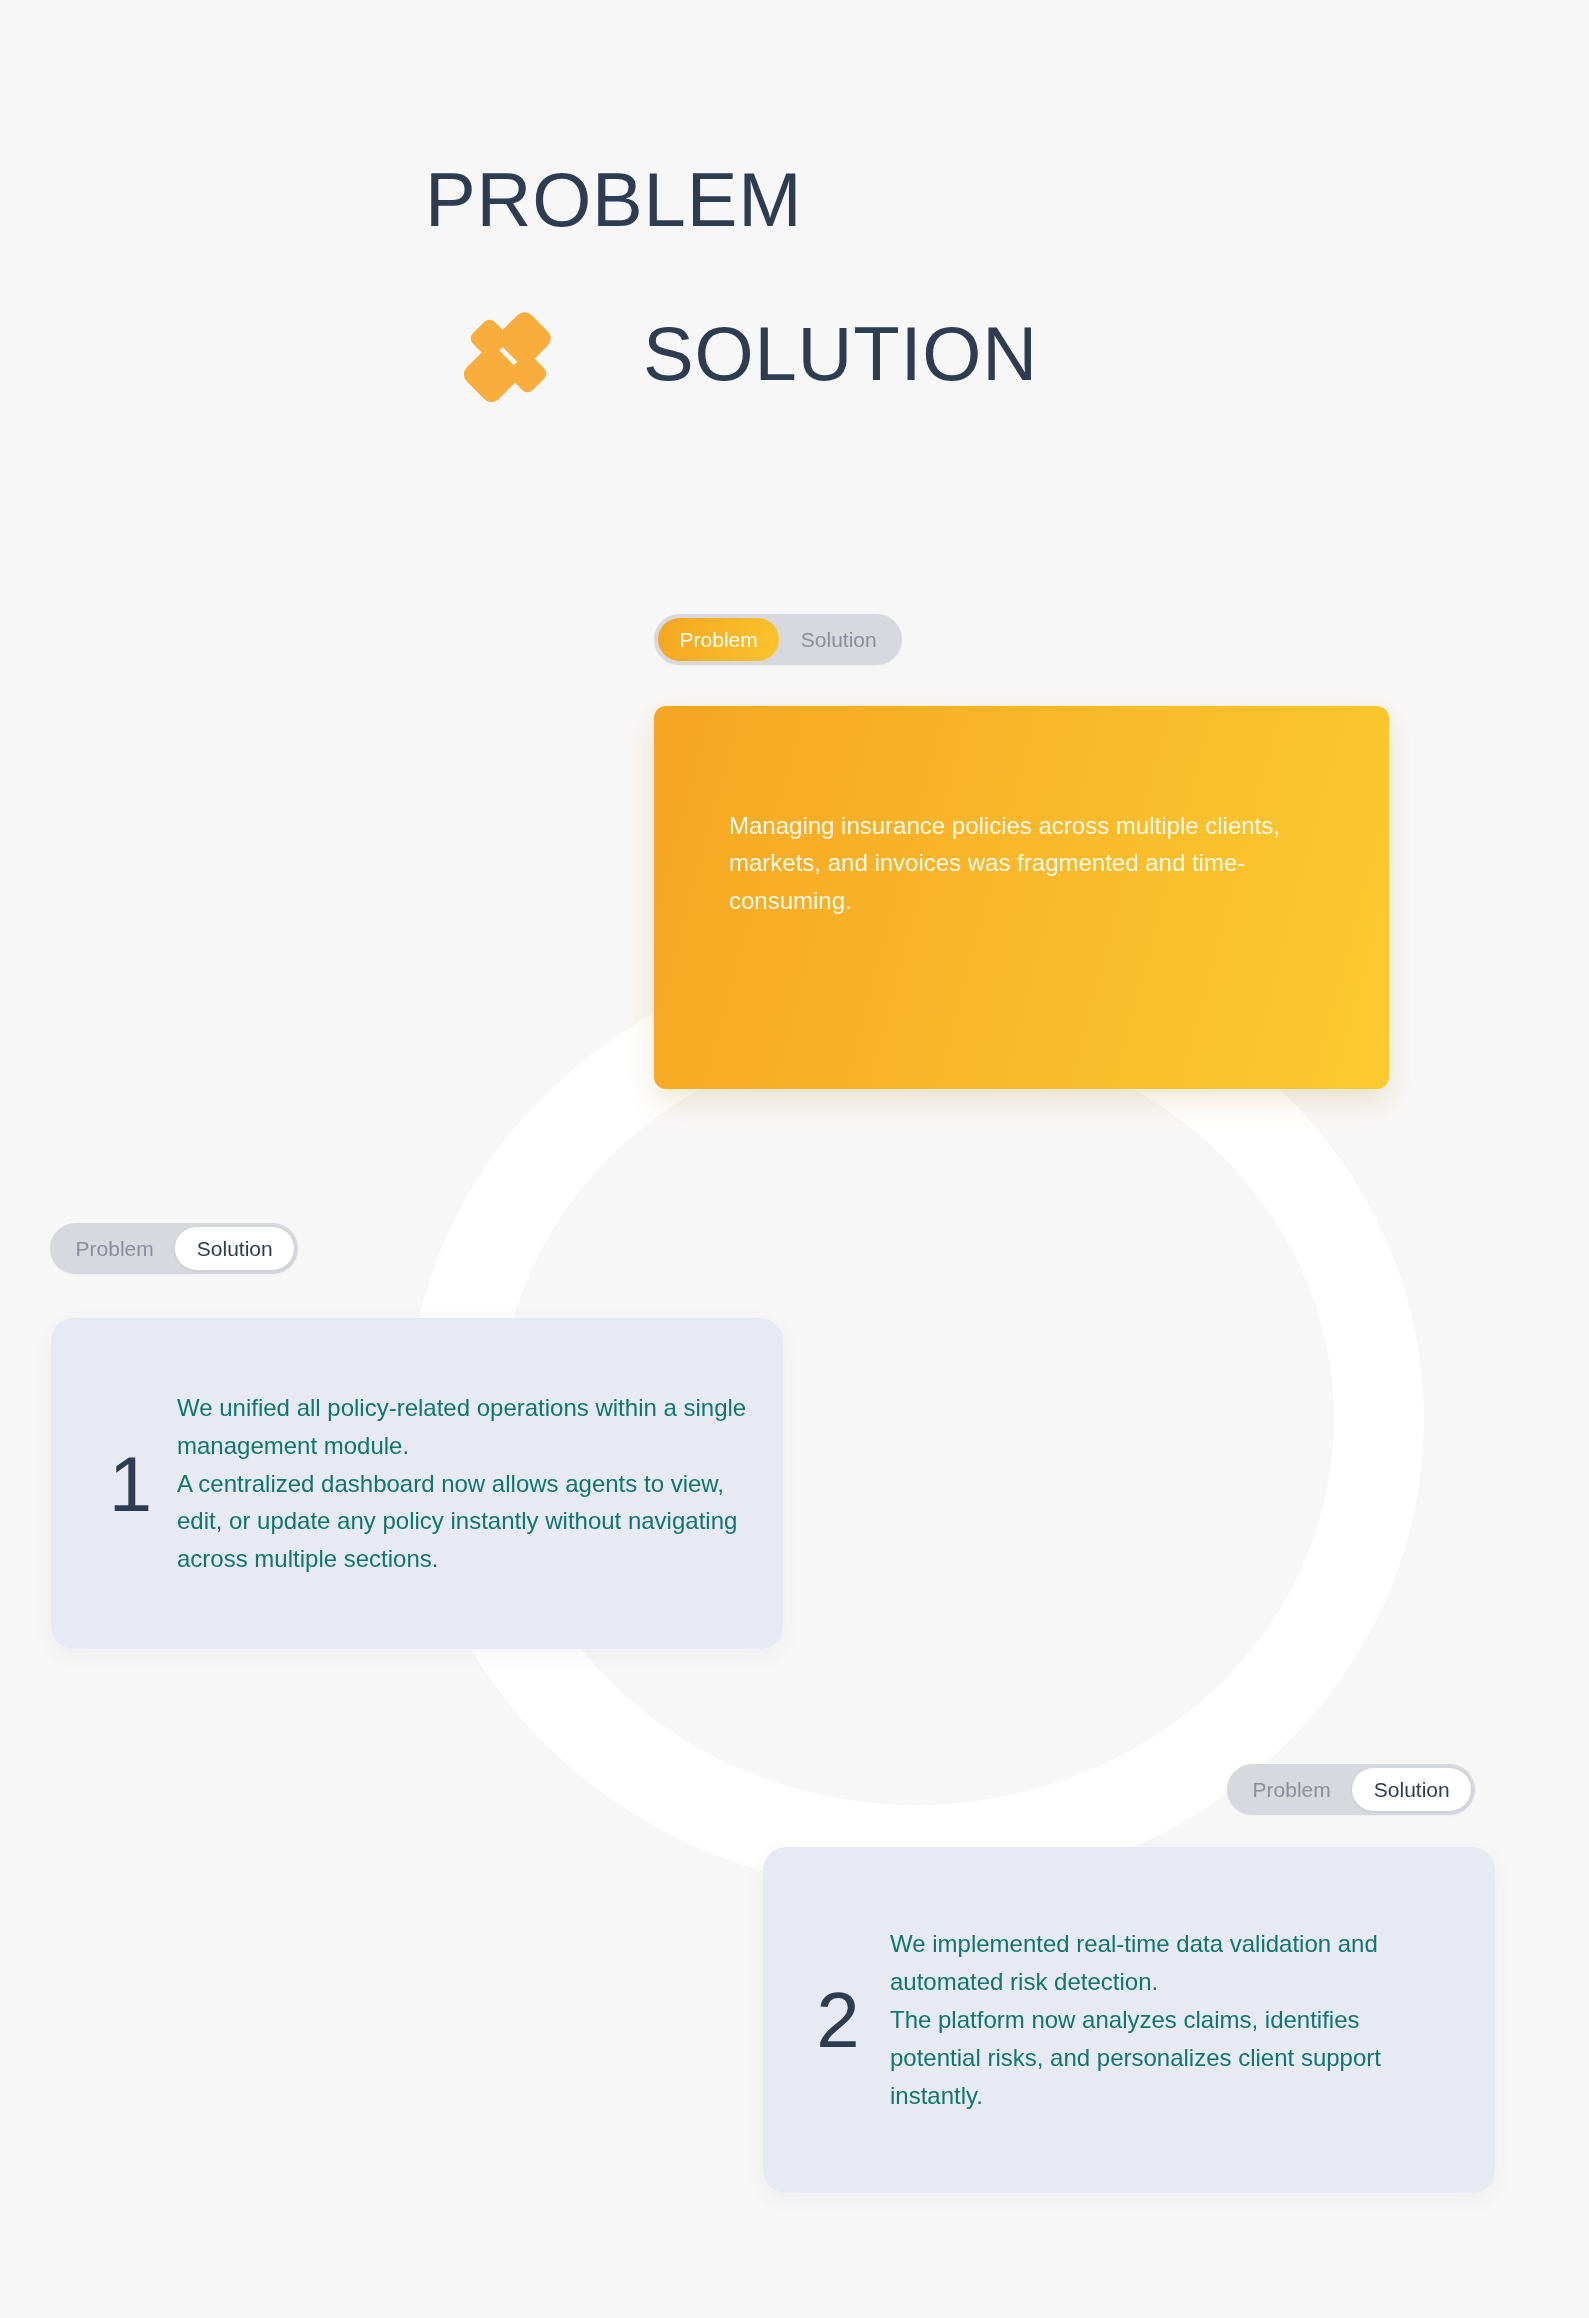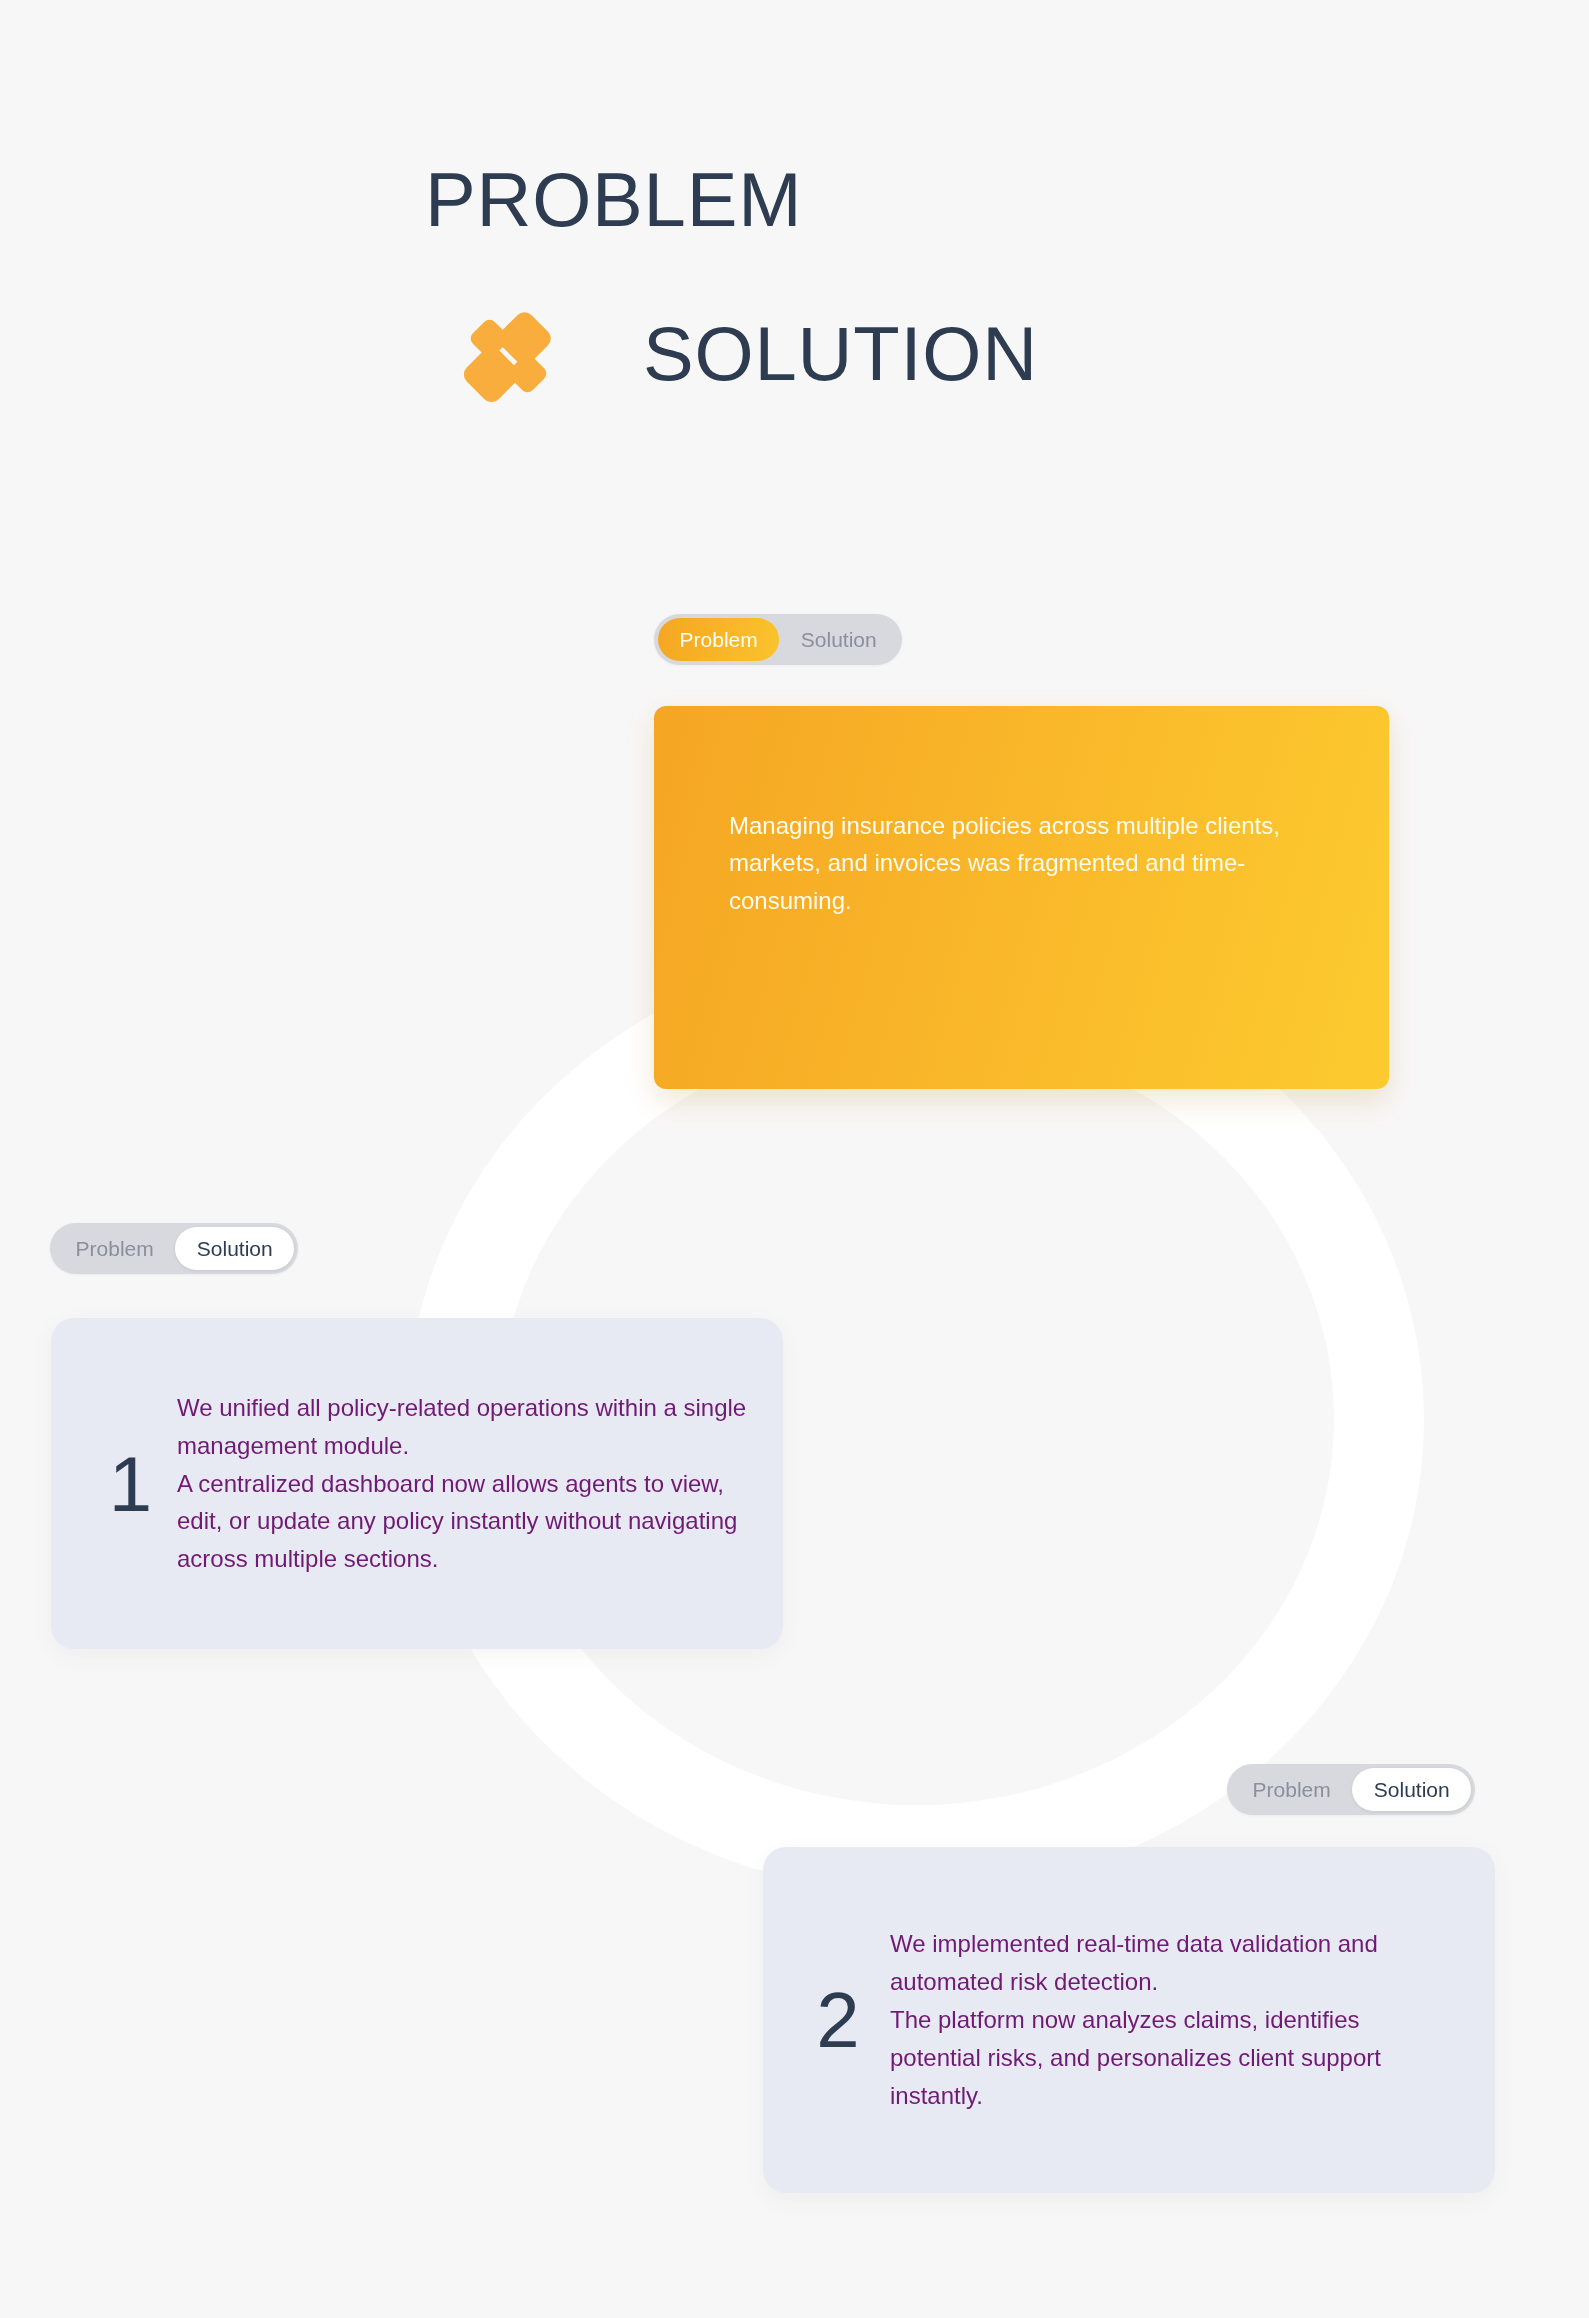--- a/index.html
+++ b/index.html
@@ -124,21 +124,21 @@
     font-size:78px;
     font-weight:300;
     color:#2E3C51;
     line-height:1;
     flex:0 0 auto;
     text-align:center;
   }
   .sol-text {
     font-size:24px;
     line-height:1.58;
-    color:#701a75;
+    color:#0f766e;
     font-weight:400;
     white-space:pre-line;
   }
 
   #sol-card-1 { left:51px;  top:1318px; width:732px; height:331px; padding:0 33px 0 48px; }
   #sol-card-1 .sol-num  { width:63px; margin-right:15px; }
   #sol-card-1 .sol-text { width:571px; }
 
   #sol-card-2 { left:763px; top:1847px; width:732px; height:346px; padding:0 33px 0 41px; }
   #sol-card-2 .sol-num  { width:68px; margin-right:18px; }

